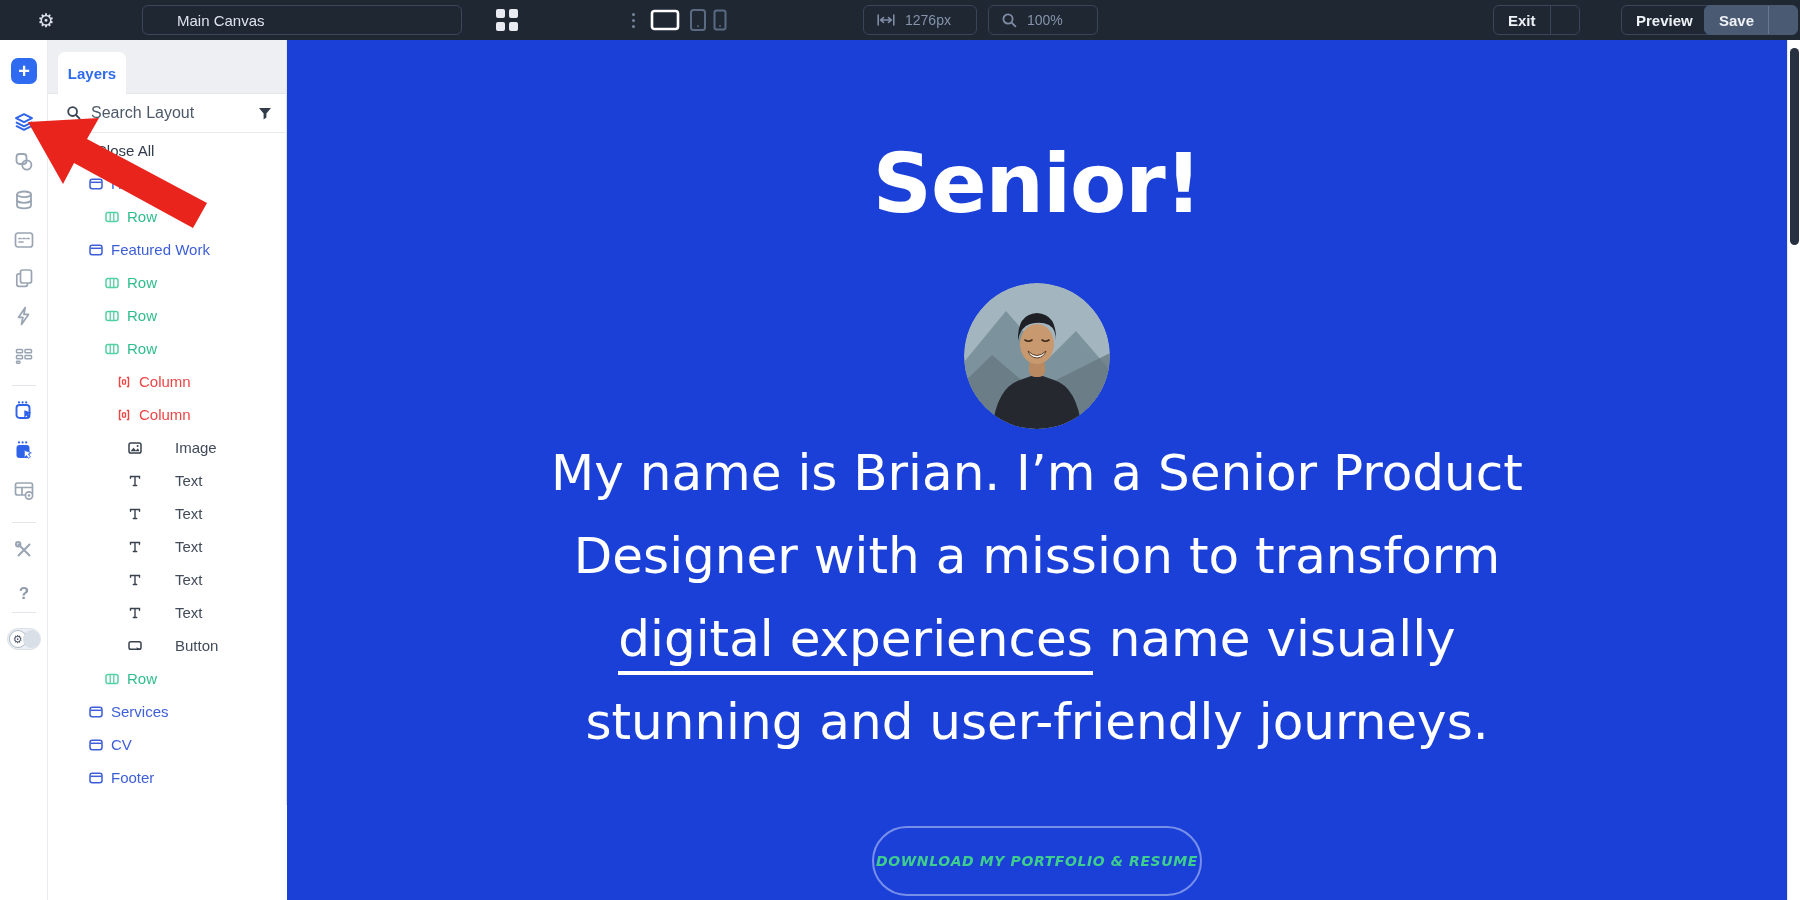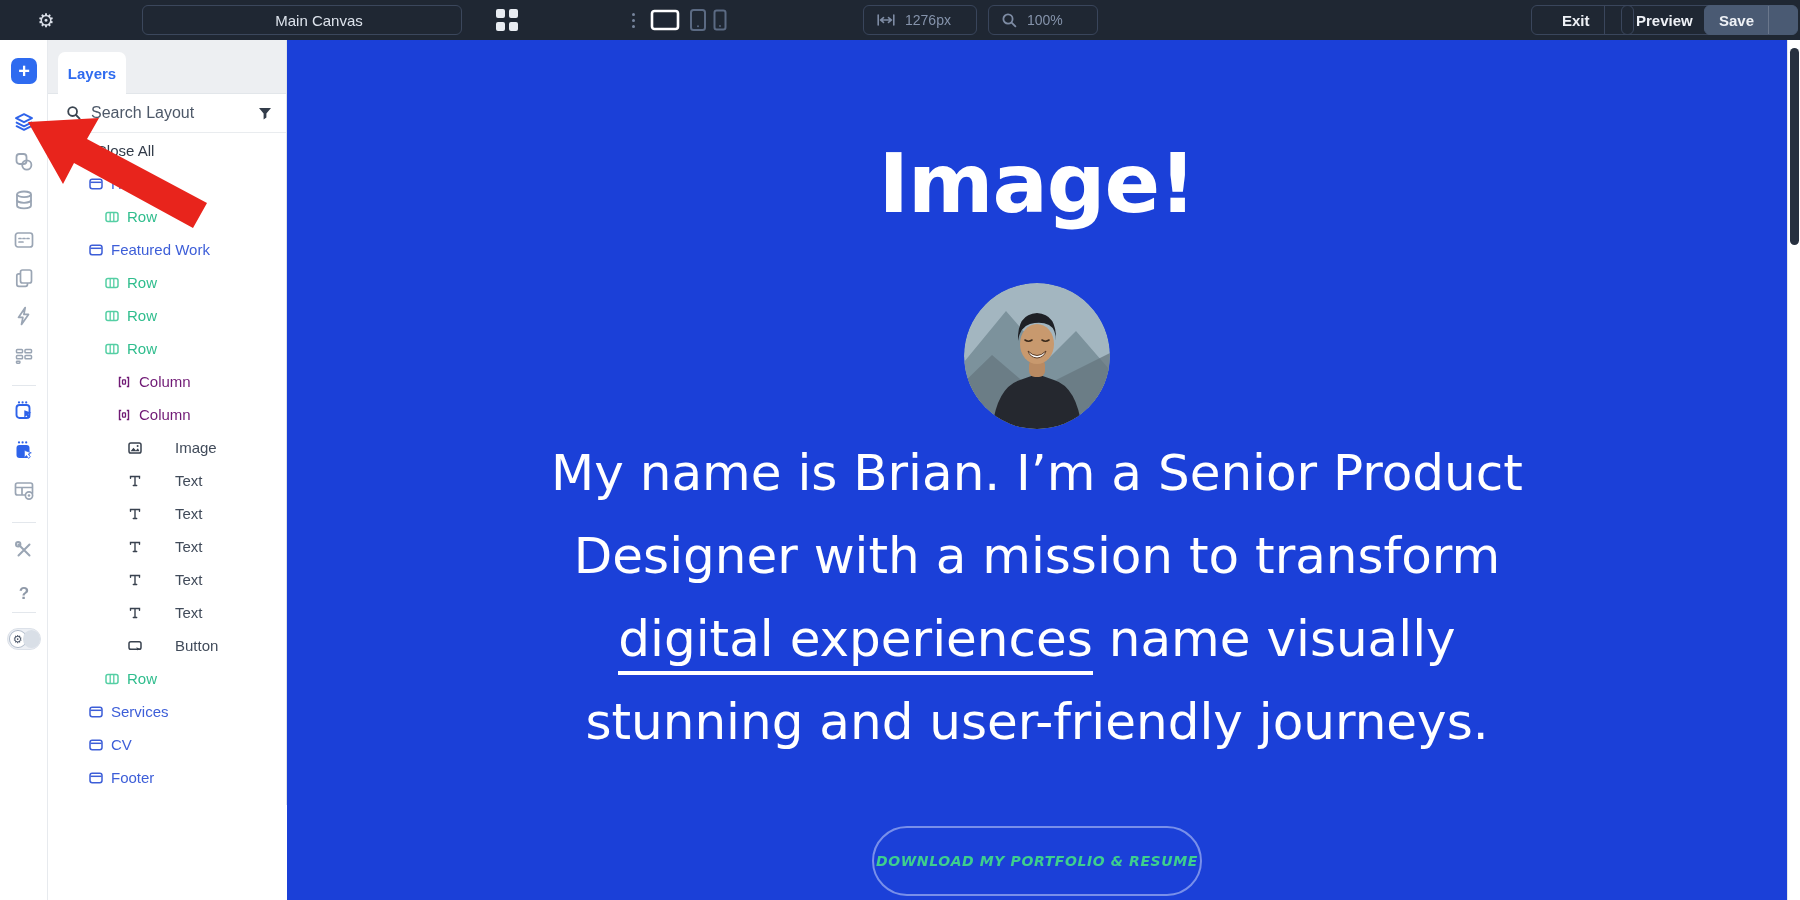--- a/index.html
+++ b/index.html
@@ -4,41 +4,41 @@
 <style>
   * { margin:0; padding:0; box-sizing:border-box; }
   html,body { width:1800px; height:900px; }
   body { font-family:"Liberation Sans",sans-serif; background:#fff; overflow:hidden; }
   .app { position:relative; width:1800px; height:900px; overflow:hidden; }
 
   
   .topbar { position:absolute; top:0; left:0; width:1800px; height:40px; background:#1f2733; z-index:6; }
   .tb-abs { position:absolute; top:5px; height:30px; display:flex; align-items:center; }
   .gear-btn { left:30px; width:32px; justify-content:center; font-size:19px; color:#dce1ea; cursor:pointer; }
-  .tb-select { left:142px; width:320px; border:1px solid #3b475c; border-radius:6px; color:#dde3ec; font-size:15px; padding-left:34px; cursor:pointer;justify-content:center; }
+  .tb-select { left:142px; width:320px; border:1px solid #3b475c; border-radius:6px; color:#dde3ec; font-size:15px; padding-left:34px; cursor:pointer; }
   .caret { width:0; height:0; border-left:5px solid transparent; border-right:5px solid transparent; border-top:6px solid #8violet; }
   .caret-gray { border-top-color:#8b98ae; }
   .caret-white { border-top-color:#ffffff; }
   .tb-select .caret { position:absolute; right:50px; }
   .grid-btn { left:494px; width:26px; justify-content:center; cursor:pointer; }
   .grid-ic { display:grid; grid-template-columns:9px 9px; grid-template-rows:9px 9px; gap:4px; }
   .grid-ic span { background:#e8ecf2; border-radius:2px; }
   .kebab { left:628px; width:10px; flex-direction:column; justify-content:center; gap:3px; cursor:pointer; }
   .kebab span { width:3px; height:3px; border-radius:50%; background:#76849c; align-self:center; }
   .dev { justify-content:center; cursor:pointer; }
   .dev-desktop { left:648px; width:34px; }
   .dev-tablet { left:688px; width:20px; }
   .dev-phone { left:712px; width:16px; }
   .tb-field { border:1px solid #39455b; border-radius:6px; color:#8593ab; font-size:14px; gap:9px; padding:0 12px; cursor:text; }
   .tb-field-width { left:863px; width:114px; }
   .tb-field-zoom { left:988px; width:110px; }
   .tb-btn { border:1px solid #3a465c; border-radius:6px; color:#eef1f6; font-size:15px; font-weight:700; display:flex; align-items:stretch; overflow:hidden; cursor:pointer; }
   .tb-btn .main { display:flex; align-items:center; padding:0 14px; }
   .tb-btn .drop { display:flex; align-items:center; justify-content:center; width:29px; border-left:1px solid #3a465c; }
-  .btn-exit { left:1531px;padding-left:16px; }
+  .btn-exit { left:1493px; }
   .btn-preview { left:1621px; }
   .btn-save { left:1704px; background:#4a5a73; border-color:#4a5a73; }
   .btn-save .drop { border-left:1px solid rgba(255,255,255,0.18); }
 
   
   .rail { position:absolute; top:40px; left:0; width:48px; height:860px; background:#fff; border-right:1px solid #e7eaee; z-index:5; }
   .rail-btn { position:absolute; left:0; width:48px; display:flex; justify-content:center; align-items:center; color:#9aa5b4; cursor:pointer; }
   .rail-btn svg { display:block; }
   .rail-blue { color:#2e63ea; }
   .add-btn { position:absolute; left:11px; top:18px; width:26px; height:26px; background:#2e6bf0; border-radius:7px; color:#fff; display:flex; align-items:center; justify-content:center; cursor:pointer; }
@@ -61,21 +61,21 @@
   .t-icon { width:16px; height:16px; flex:none; display:flex; }
   .t-icon svg { width:16px; height:16px; }
   .close-all { padding-left:48px; color:#323b49; }
   .lvl-1 { padding-left:40px; }
   .lvl-2 { padding-left:56px; }
   .lvl-3 { padding-left:68px; }
   .lvl-4 { padding-left:79px; }
   .t-section { color:#3d5ed8; }
   .t-row { color:#2fbd8d; }
   .t-row .t-icon { color:#55cfa4; }
-  .t-column { color:#701a75;align-items:center; }
+  .t-column { color:#ef4444;align-items:center; }
   .t-image, .t-text, .t-button { color:#414b5a;gap:32px; }
   .t-image .t-icon, .t-text .t-icon, .t-button .t-icon { color:#39424f; }
 
   
   .canvas { position:absolute; top:40px; left:287px; width:1500px; height:860px; background:#1b40d8; color:#fff; font-family:"DejaVu Sans",sans-serif; overflow:hidden; z-index:1; }
   .hero-h { position:absolute; top:96px; width:100%; text-align:center; font-size:82px; font-weight:600; letter-spacing:-1px; cursor:pointer; }
   .avatar { position:absolute; top:243px; left:677px; width:146px; height:146px; border-radius:50%; overflow:hidden; cursor:pointer; }
   .para { position:absolute; top:392px; width:100%; text-align:center; font-size:50px; line-height:83px; font-weight:500; cursor:pointer; }
   .plink { color:#fff; text-decoration:none; border-bottom:4px solid #fff; padding-bottom:3px; cursor:pointer; }
   .cta { position:absolute; top:786px; left:585px; width:330px; height:70px; border-radius:35px; border:2px solid rgba(125,148,235,0.95); background:transparent; font-family:"DejaVu Sans",sans-serif; font-size:14px; font-weight:700; letter-spacing:0.6px; cursor:pointer;font-style:italic; }
@@ -463,21 +463,21 @@
                 <line x1="2.4" y1="6.3" x2="13.6" y2="6.3" stroke="currentColor" stroke-width="1.5"></line>
               </svg>
             </span>
             <span>Footer</span>
           </div>
         </div>
     </div>
   </aside>
 
   <main class="canvas" id="canvas" style="background: rgb(27, 64, 216);">
-    <h1 class="hero-h">Image!</h1>
+    <h1 class="hero-h">Senior!</h1>
 
     <div class="avatar">
       <svg width="146" height="146" viewBox="0 0 146 146">
         <defs>
             <clipPath id="avclip">
               <circle cx="73" cy="73" r="73"></circle>
             </clipPath>
           </defs>
         <g clip-path="url(#avclip)">
           <rect width="146" height="146" fill="#a3b6c0"></rect>

